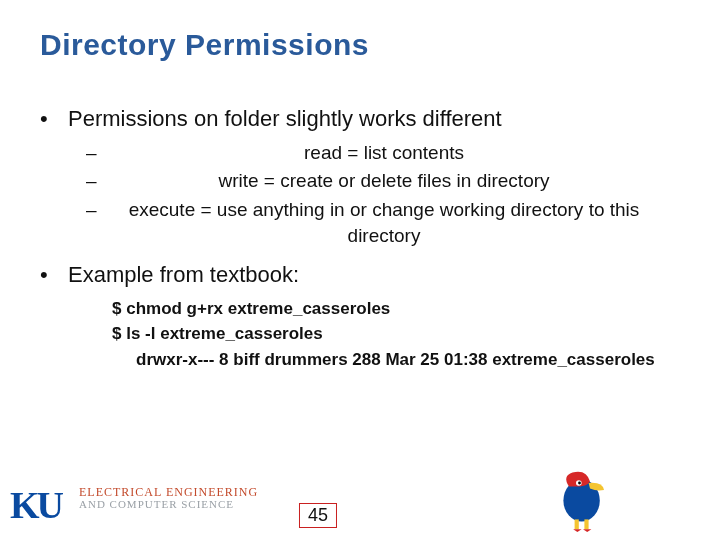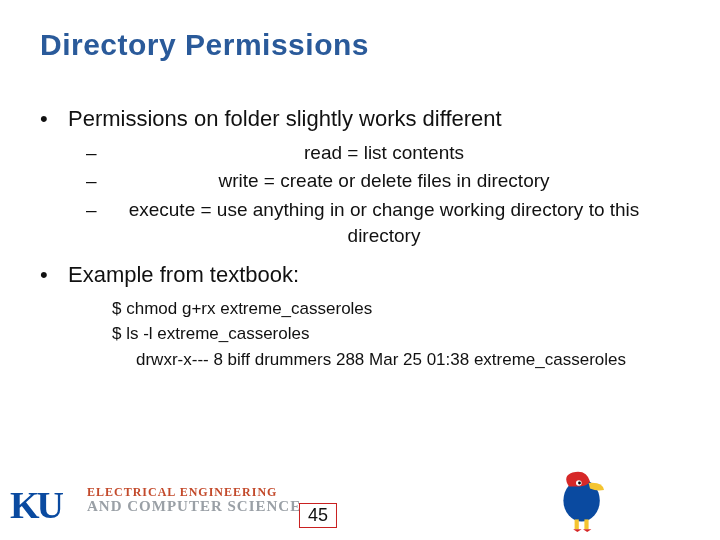--- a/index.html
+++ b/index.html
@@ -72,20 +72,21 @@
     position: absolute;
     left: 4px;
     top: 0;
     font-size: 19px;
     color: #111;
   }
   .code-block {
     margin: 6px 0 0 44px;
     font-size: 17px;
     line-height: 1.5;
+    font-weight: bold;
   }
   .code-line {
     white-space: pre;
   }
   .code-indent {
     padding-left: 24px;
   }
   .footer-logo-left {
     position: absolute;
     left: 10px;
@@ -94,33 +95,32 @@
   }
   .ku-mark {
     font-family: Georgia, 'Times New Roman', serif;
     font-size: 38px;
     font-weight: bold;
     color: #0a4aa0;
     letter-spacing: -3px;
     line-height: 1;
   }
   .ku-text {
-    margin-left: 26px;
+    margin-left: 18px;
     line-height: 1.05;
-    font-weight: bold;
   }
   .ku-line1 {
     font-family: Georgia, 'Times New Roman', serif;
     font-size: 12px;
     letter-spacing: 1px;
     color: #c34a2b;
   }
   .ku-line2 {
     font-family: Georgia, 'Times New Roman', serif;
-    font-size: 15px;
+    font-size: 11px;
     letter-spacing: 1px;
     color: #9aa0a6;
   }
   .page-num {
     position: absolute;
     left: 50%;
     bottom: 12px;
     transform: translateX(-50%);
     border: 1.5px solid #c92020;
     padding: 1px 8px;

